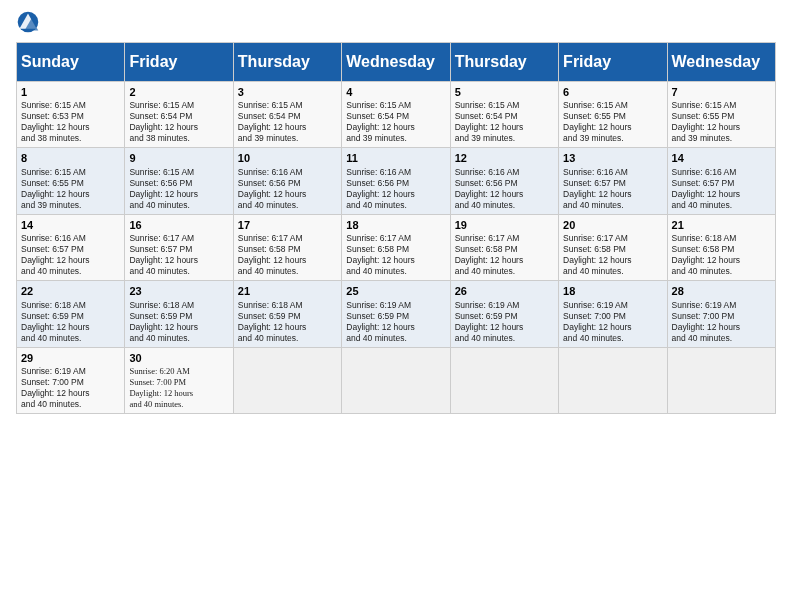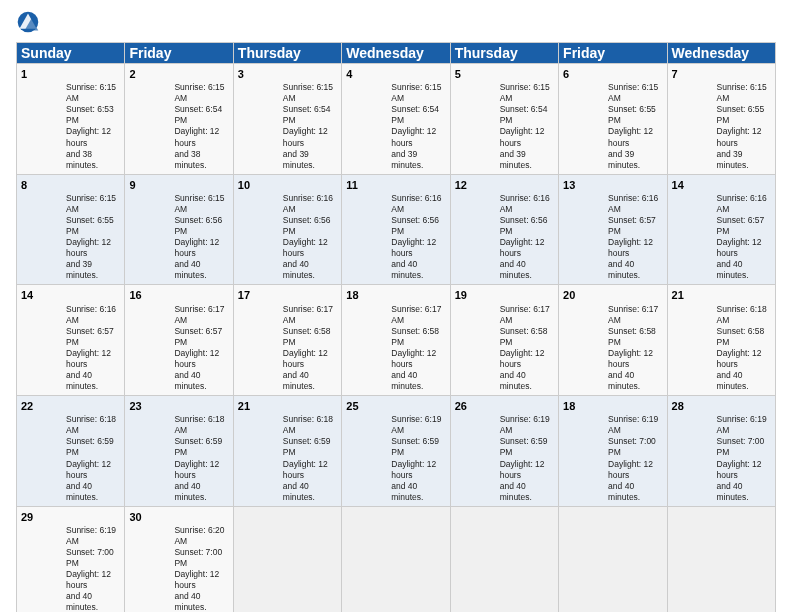--- a/index.html
+++ b/index.html
@@ -53,23 +53,23 @@
       color: #333;
     }
     table {
       width: 100%;
       border-collapse: collapse;
       font-size: 9.5px;
     }
     thead tr th {
       background: #1a5fa8;
       color: #fff;
-      padding: 2px 4px;
+      padding: 10px 4px;
       text-align: left;
-      font-size: 14px;
+      font-size: 16px;
       border: 1px solid #ccc;
     }
     tbody tr td {
       vertical-align: top;
       padding: 3px 4px;
       border: 1px solid #ccc;
       width: calc(100% / 7);
       line-height: 1.3;
     }
     tbody tr:nth-child(odd) td {
@@ -80,21 +80,20 @@
     }
     .day-num {
       font-size: 11px;
       font-weight: bold;
       display: block;
       margin-bottom: 1px;
     }
     .day-info {
       font-size: 8.5px;
       color: #222;
-      margin-left: 45px;
     }
     td.empty {
       background: #f0f0f0 !important;
     }
   </style>
 </head>
 <body>
 <div class="page">
 
 <div class="header">
@@ -335,21 +334,21 @@
         <tr>
           <td>
             <span class="day-num">29</span>
             <div class="day-info" style="white-space: pre-line;">Sunrise: 6:19 AM
 Sunset: 7:00 PM
 Daylight: 12 hours
 and 40 minutes.</div>
           </td>
           <td>
             <span class="day-num">30</span>
-            <div class="day-info" style="white-space: pre-line;">Sunrise: 6:20 AM
+            <div class="day-info" style="white-space: pre-line; font-family: Liberation Serif, serif;">Sunrise: 6:20 AM
 Sunset: 7:00 PM
 Daylight: 12 hours
 and 40 minutes.</div>
           </td>
           <td class="empty"></td>
           <td class="empty"></td>
           <td class="empty"></td>
           <td class="empty"></td>
           <td class="empty"></td>
         </tr>

